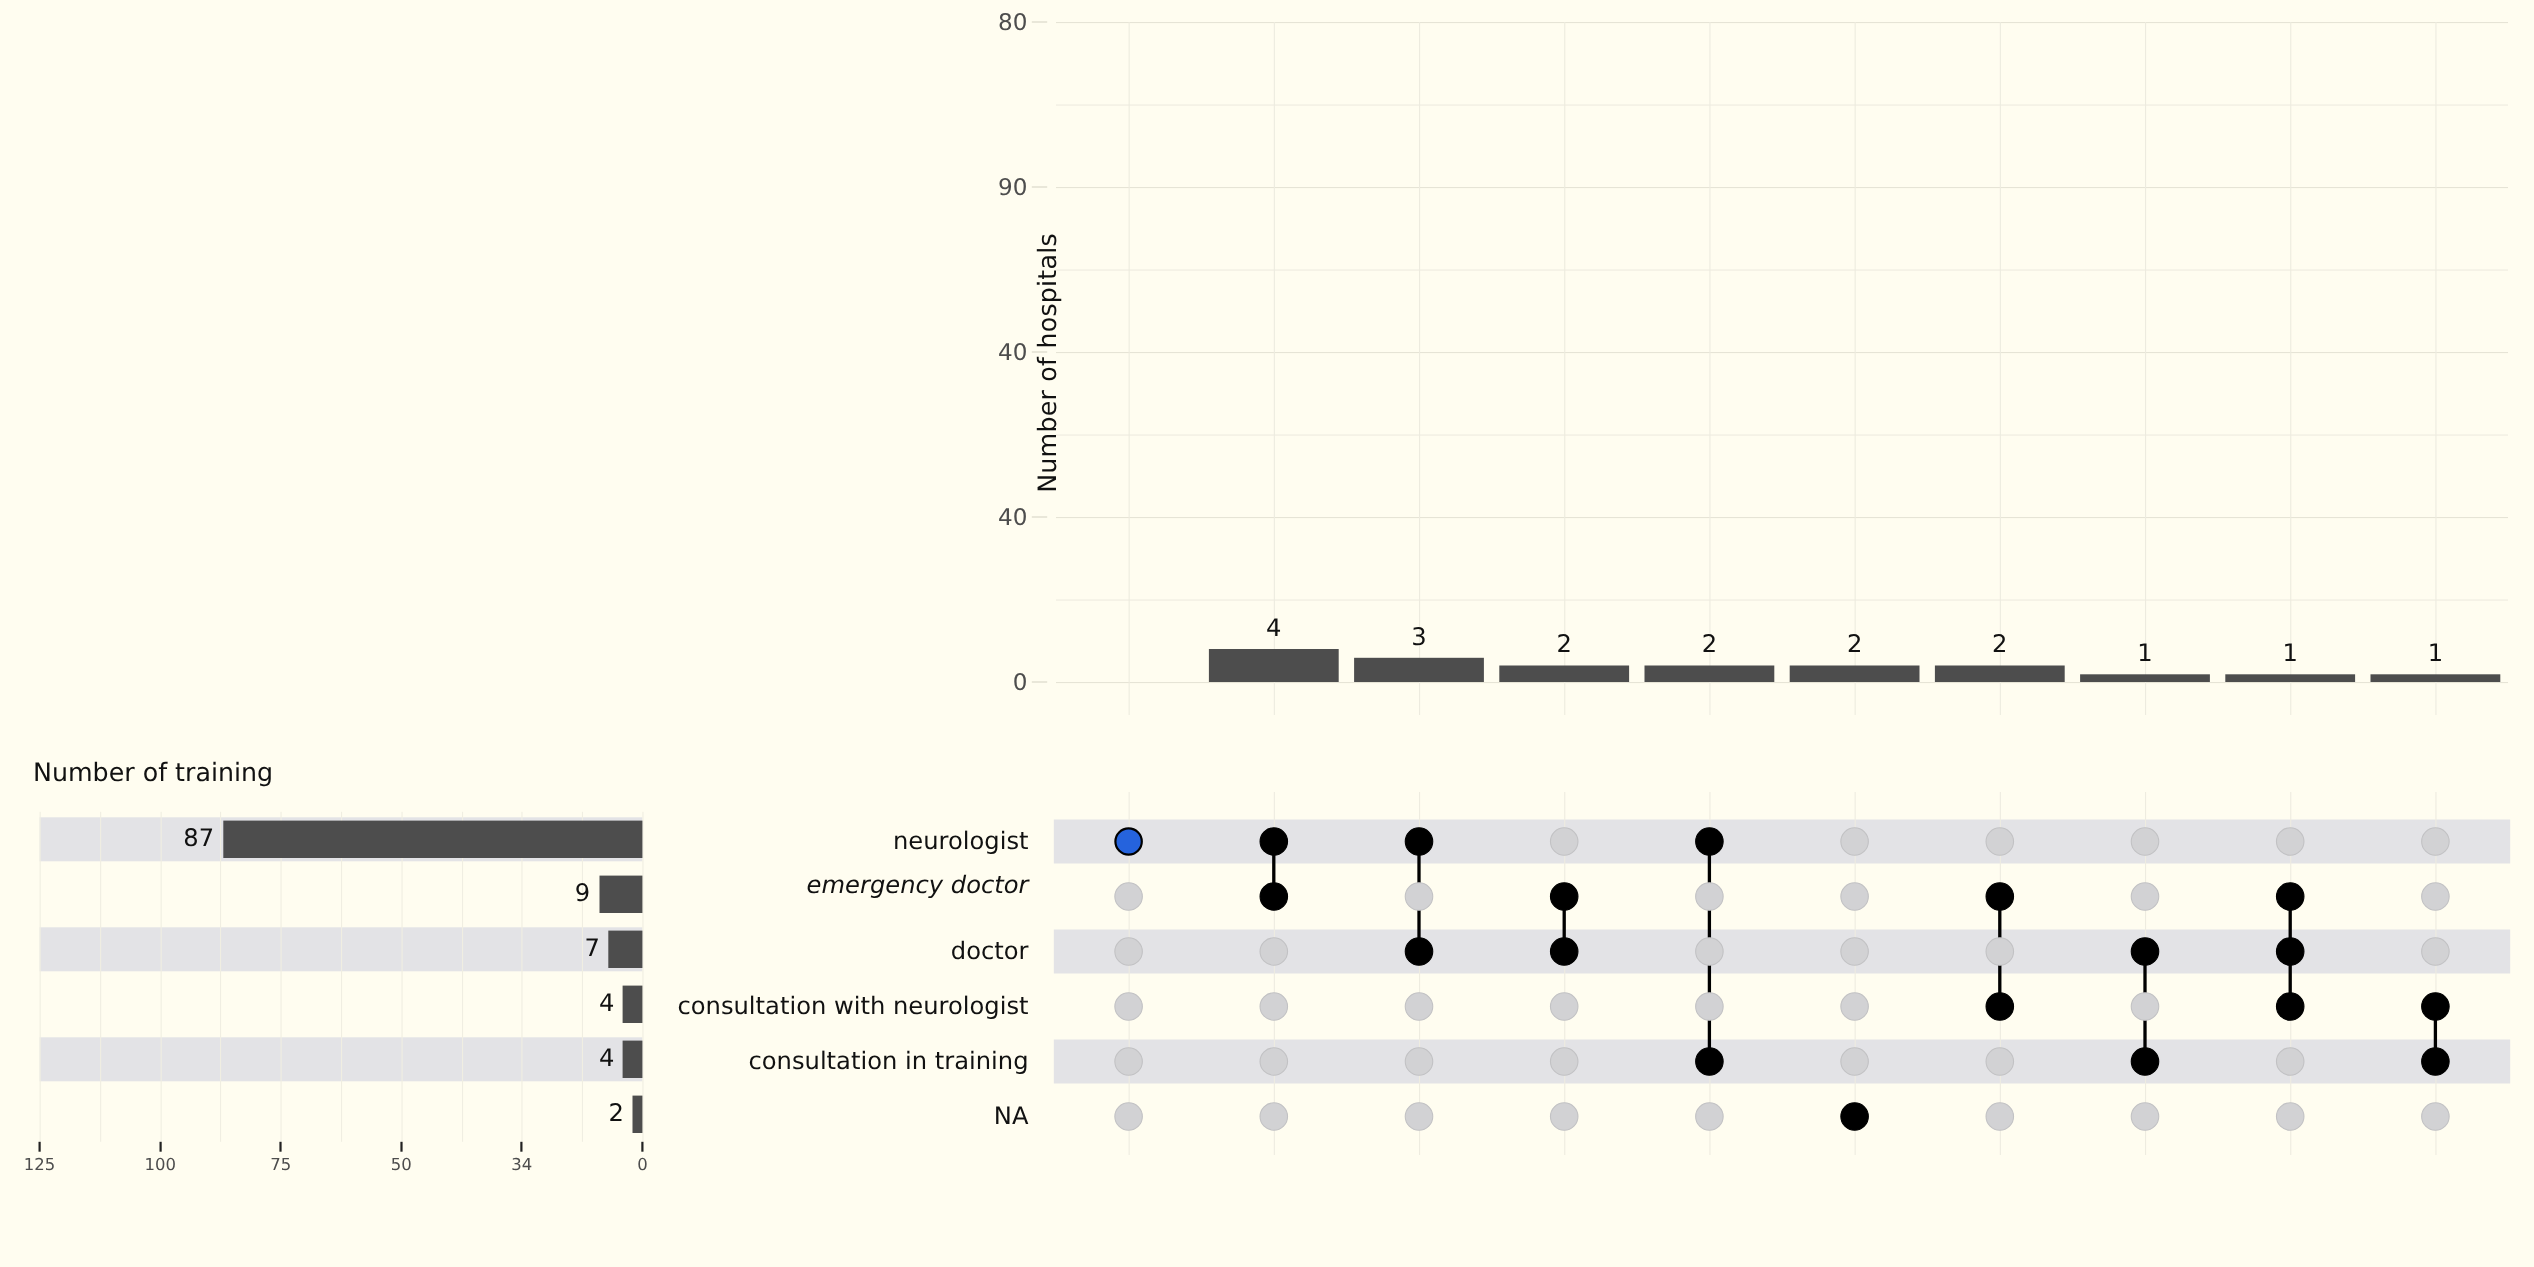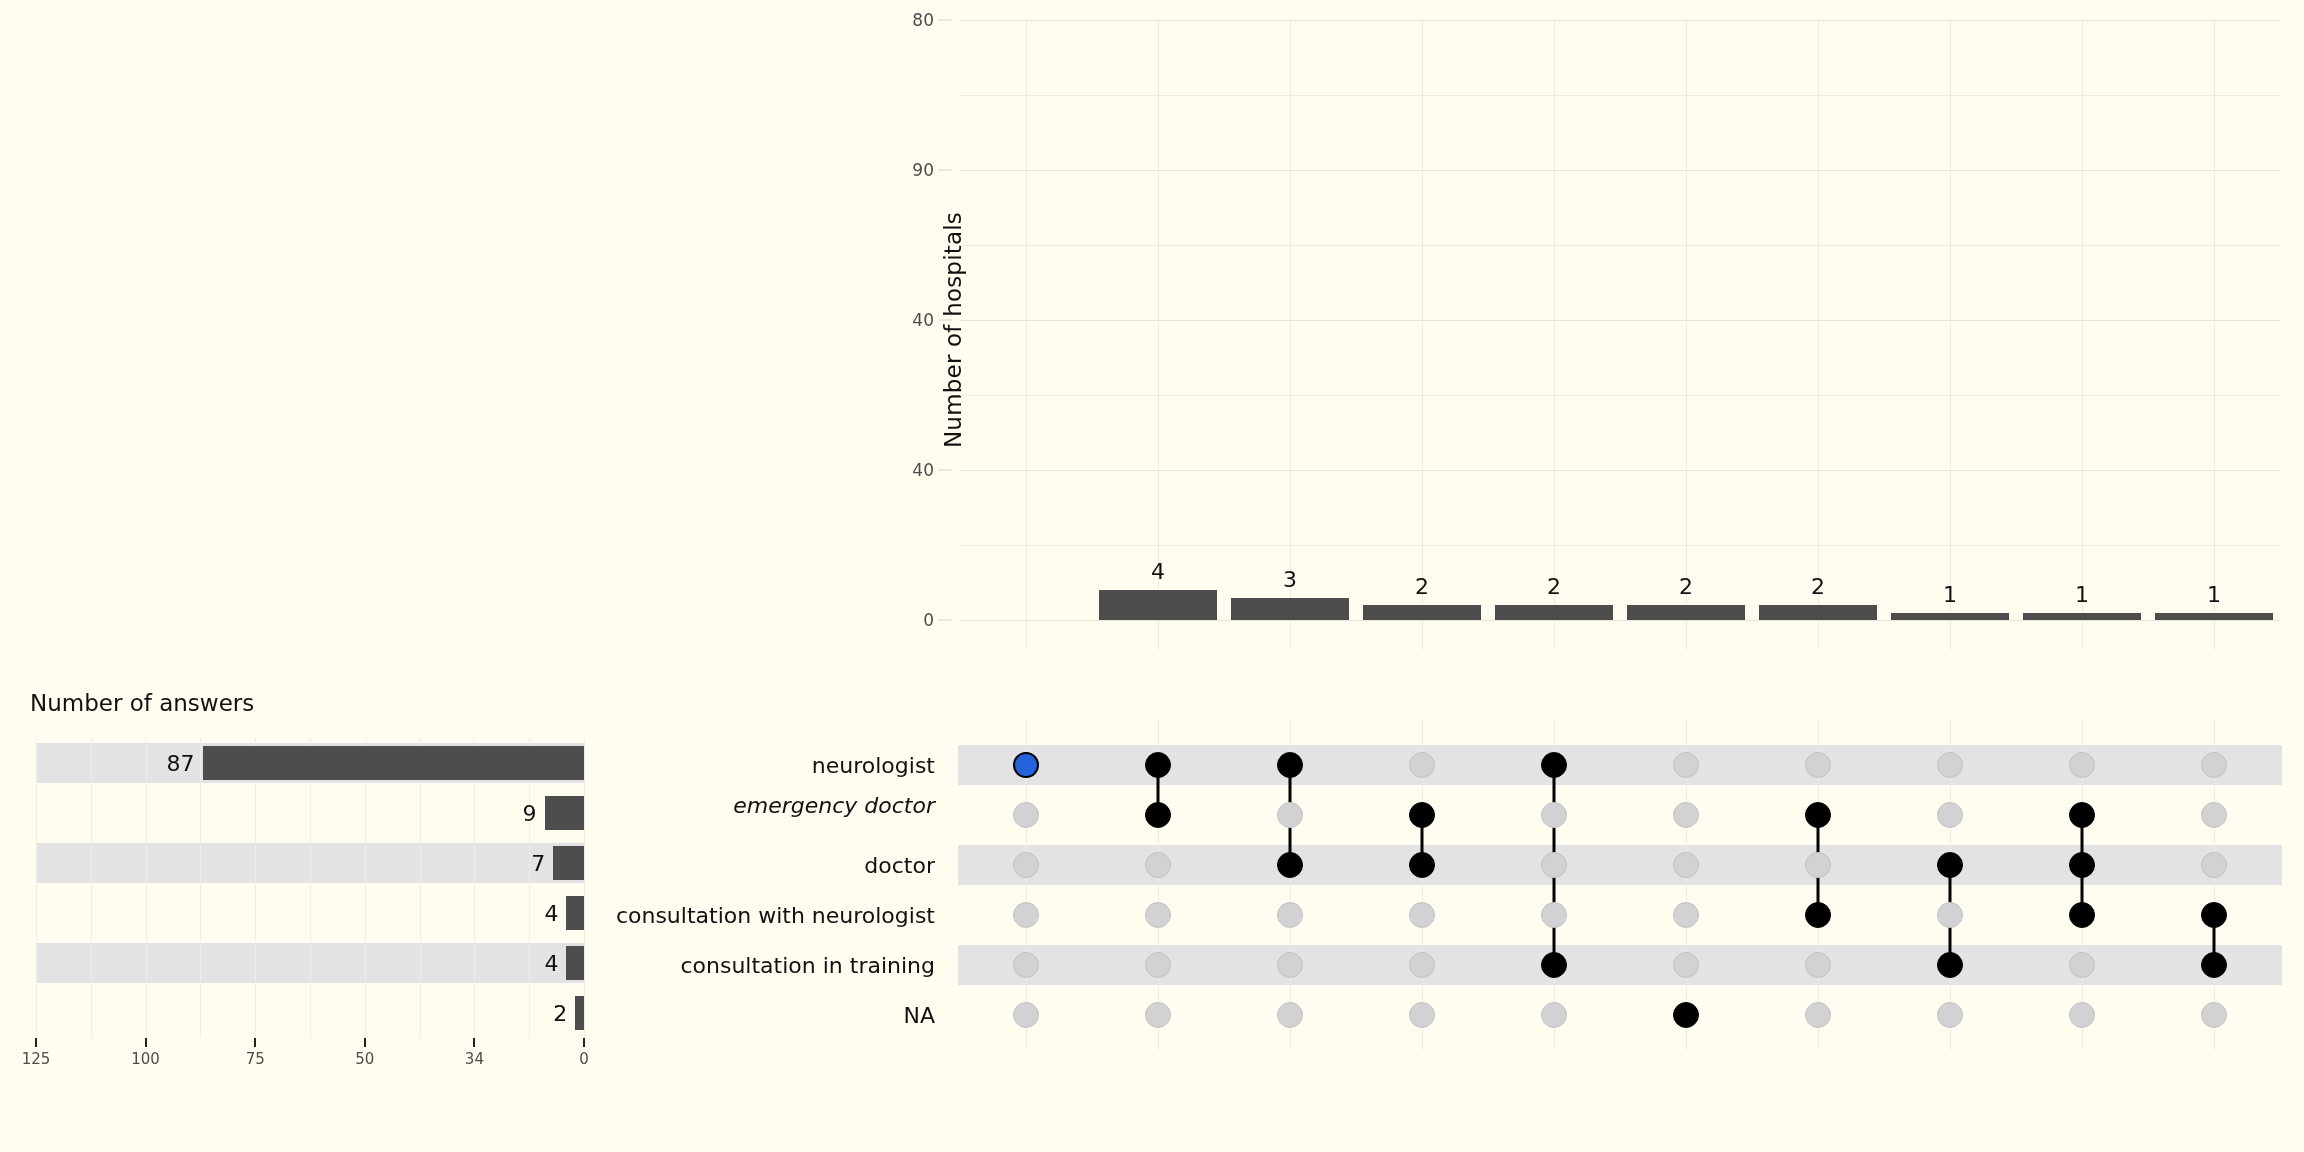--- a/index.html
+++ b/index.html
@@ -14,21 +14,21 @@
 
   
   #top-chart{position:absolute;left:960px;top:20px;width:1320px;height:640px;}
   #top-ylabel{
     position:absolute;left:-350px;top:290px;width:700px;height:40px;
     transform:rotate(-90deg);text-align:center;
     font-size:23px;color:#111;letter-spacing:.2px;
   }
   #top-yticks{position:absolute;left:-78px;top:0;width:70px;height:600px;}
   .ytick{position:absolute;right:18px;transform:translateY(-50%);
-         font-size:17px;color:#4d4d4d;text-align:right;white-space:nowrap;}
+         font-size:21px;color:#4d4d4d;text-align:right;white-space:nowrap;}
   .ytick-mark{position:absolute;right:0;width:14px;height:1px;background:#d8d6c8;transform:translateY(-50%);}
   #top-panel{position:absolute;left:0;top:0;width:1320px;height:600px;}
   .hgrid{position:absolute;left:0;width:1320px;height:1px;background:#eeece0;}
   .hgrid.major{background:#e6e4d6;}
   .vgrid{position:absolute;top:0;width:1px;height:630px;background:#edebdf;}
   .bar-col{position:absolute;bottom:0;width:118px;}
   .bar{position:absolute;bottom:0;left:0;width:100%;background:#4d4d4d;}
   .bar.first{background:#2563DD;}
   .bar-val{position:absolute;left:0;width:100%;text-align:center;font-size:22px;color:#111;}
   .bar-val.inside{color:#ffffff;}
@@ -128,21 +128,21 @@
         <div class="bar-val" style="bottom: 13.5px;">1</div>
       </div>
       <div class="bar-col" style="left: 1195px; height: 600px;">
         <div class="bar" style="height: 7.5px; background: rgb(77, 77, 77);"></div>
         <div class="bar-val" style="bottom: 13.5px;">1</div>
       </div>
     </div>
 </div>
 
 <div id="left-chart">
-  <div id="left-title">Number of answers</div>
+  <div id="left-title">Number of training</div>
   <div id="left-panel">
       <div class="lstripe" style="top: 5px; height: 40px;"></div>
       <div class="lstripe" style="top: 105px; height: 40px;"></div>
       <div class="lstripe" style="top: 205px; height: 40px;"></div>
       <div class="lgrid" style="left: 548px;"></div>
       <div class="lgrid" style="left: 493.2px;"></div>
       <div class="lgrid" style="left: 438.4px;"></div>
       <div class="lgrid" style="left: 383.6px;"></div>
       <div class="lgrid" style="left: 328.8px;"></div>
       <div class="lgrid" style="left: 274px;"></div>

